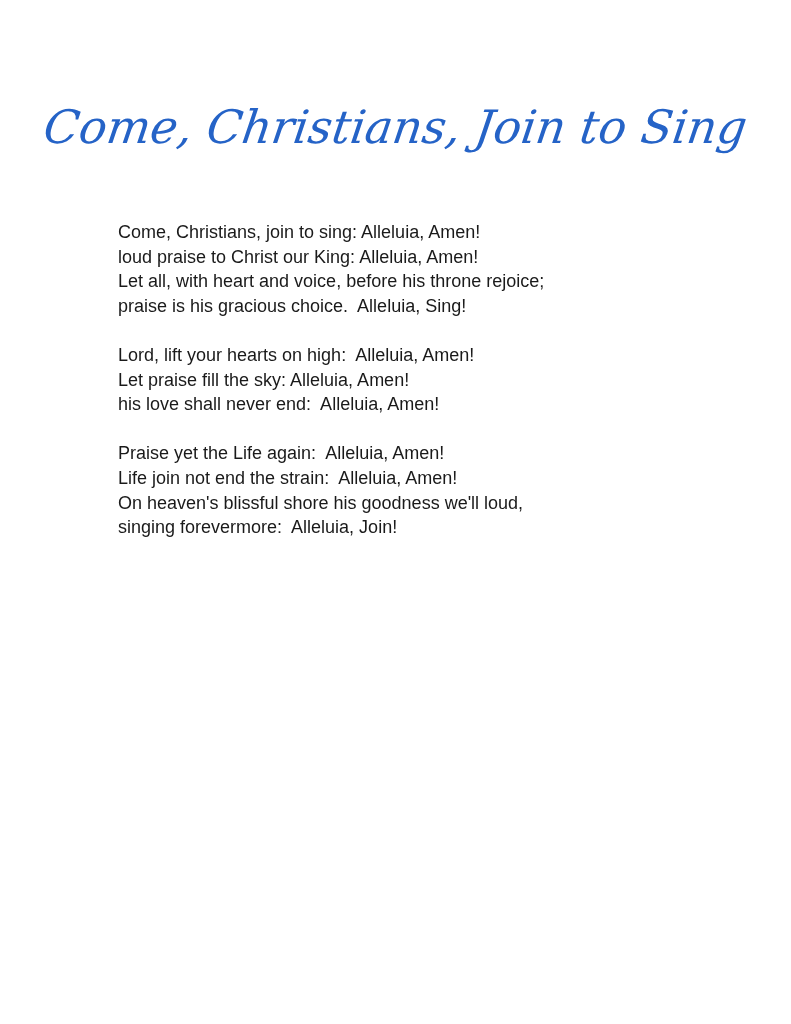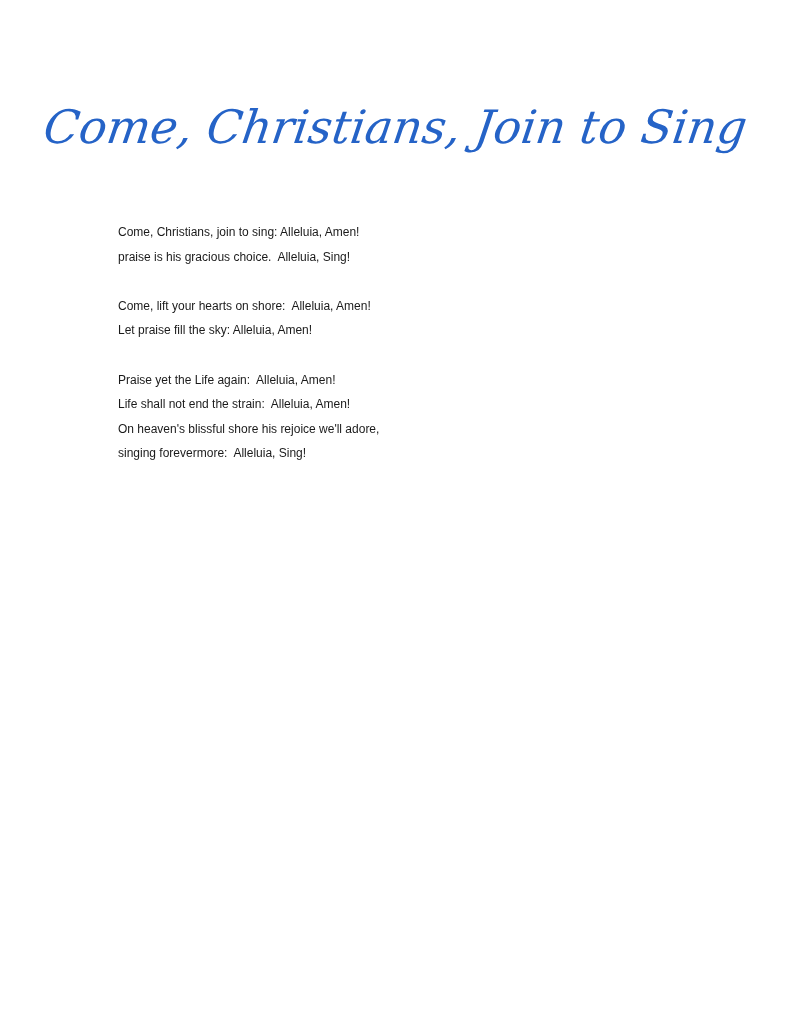--- a/index.html
+++ b/index.html
@@ -15,40 +15,43 @@
     font-size: 46px;
     letter-spacing: 0px;
     line-height: 90px;
     transform: skewX(-8deg);
   }
   .lyrics {
     position: absolute;
     left: 118px;
     top: 220px;
     font-family: "Liberation Sans", sans-serif;
-    font-size: 12px;
+    font-size: 18px;
     color: #1a1a1a;
     line-height: 24.6px;
   }
   .verse { margin: 0 0 24.6px 0; }
   .line { white-space: pre; display: block; }
 </style>
 </head>
 <body>
 
 <div class="title">Come, Christians, Join to Sing</div>
 
 <div class="lyrics">
   <div class="verse">
     <span class="line">Come, Christians, join to sing: Alleluia, Amen!</span>
+    <span class="line">loud praise to Christ our King: Alleluia, Amen!</span>
+    <span class="line">Let all, with heart and voice, before his throne rejoice;</span>
     <span class="line">praise is his gracious choice.  Alleluia, Sing!</span>
   </div>
   <div class="verse">
-    <span class="line">Come, lift your hearts on shore:  Alleluia, Amen!</span>
+    <span class="line">Lord, lift your hearts on high:  Alleluia, Amen!</span>
     <span class="line">Let praise fill the sky: Alleluia, Amen!</span>
+    <span class="line">his love shall never end:  Alleluia, Amen!</span>
   </div>
   <div class="verse">
     <span class="line">Praise yet the Life again:  Alleluia, Amen!</span>
-    <span class="line">Life shall not end the strain:  Alleluia, Amen!</span>
-    <span class="line">On heaven's blissful shore his rejoice we'll adore,</span>
-    <span class="line">singing forevermore:  Alleluia, Sing!</span>
+    <span class="line">Life join not end the strain:  Alleluia, Amen!</span>
+    <span class="line">On heaven's blissful shore his goodness we'll loud,</span>
+    <span class="line">singing forevermore:  Alleluia, Join!</span>
   </div>
 </div>
 
 </body></html>

